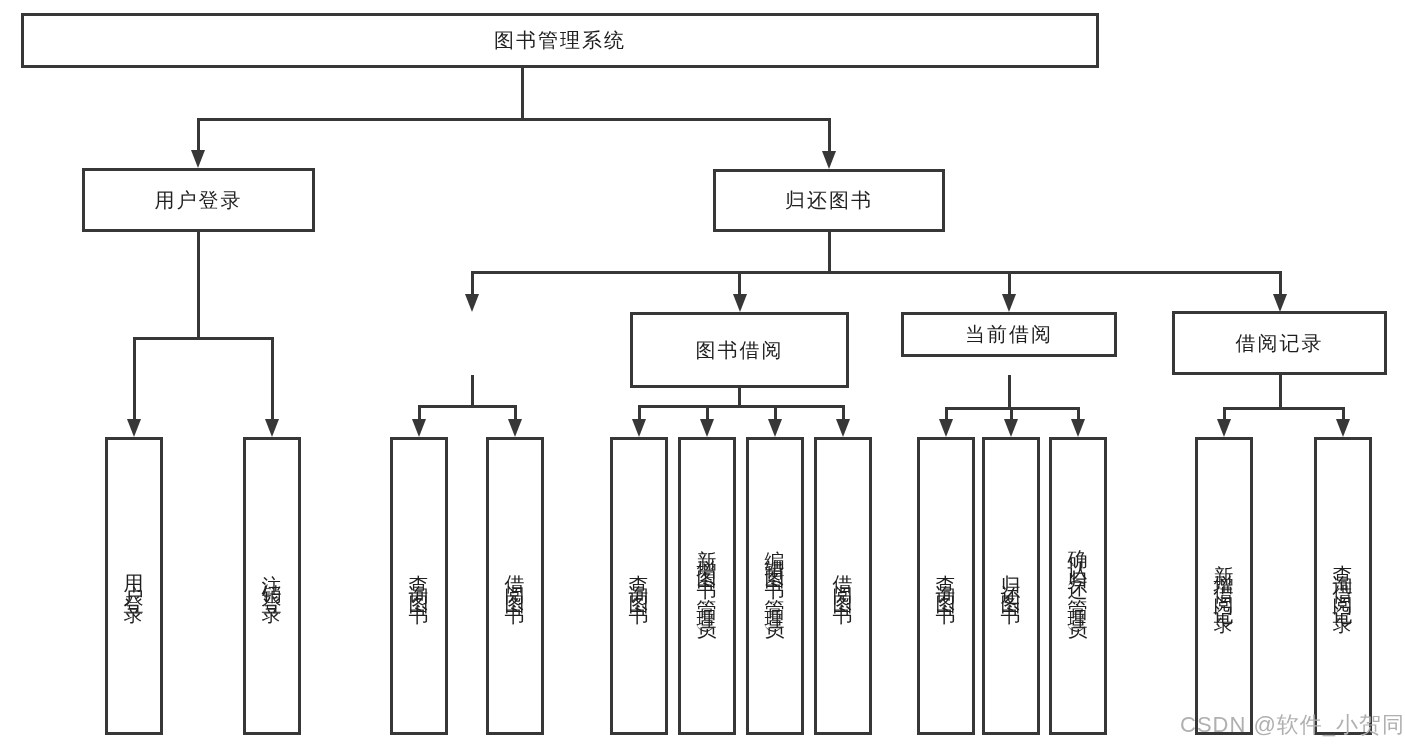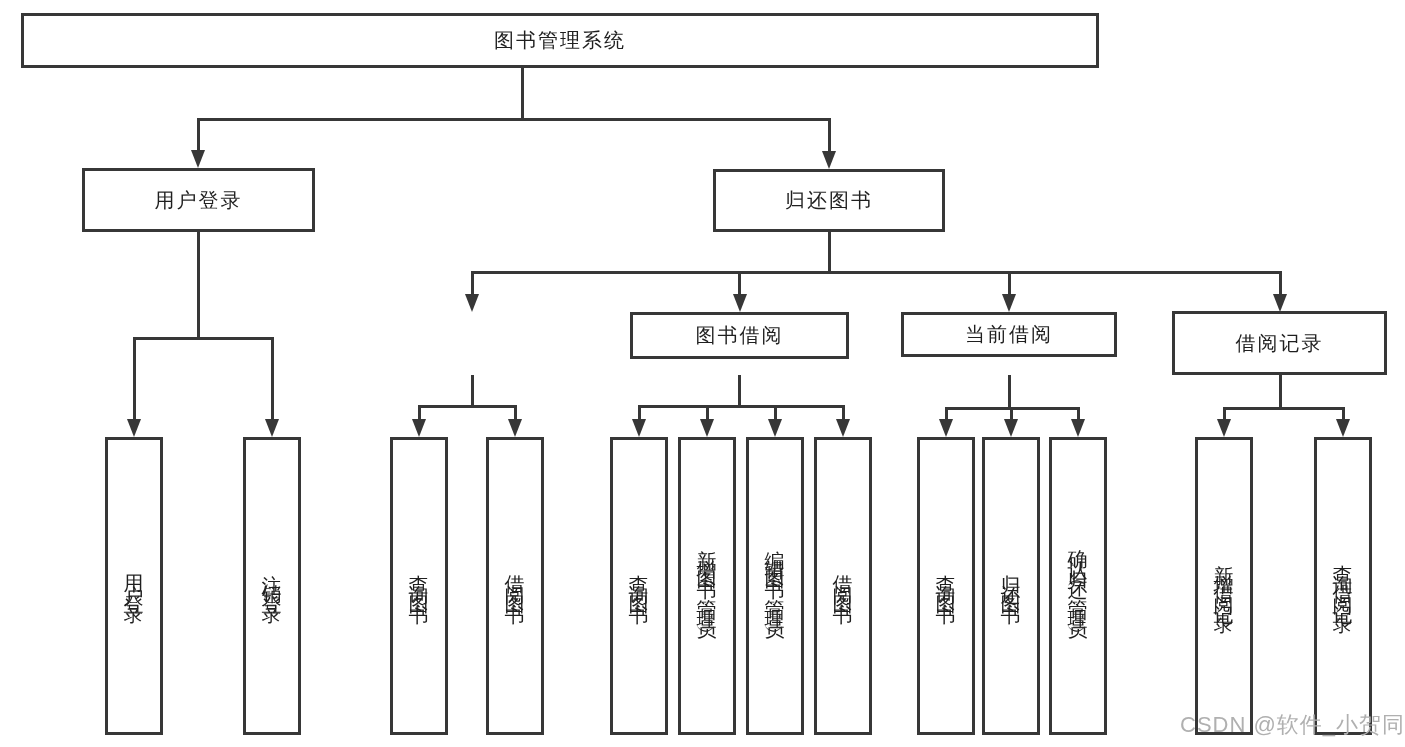--- a/index.html
+++ b/index.html
@@ -56,21 +56,21 @@
     letter-spacing:1px;
     z-index:5;
     white-space:nowrap;
   }
 
   
   .n-root{left:21px;top:13px;width:1078px;height:55px;}
   .n-login{left:82px;top:168px;width:233px;height:64px;}
   .n-mgmt{left:713px;top:169px;width:232px;height:63px;}
   .n-new{left:363px;top:312px;width:219px;height:63px;}
-  .n-borrow{left:630px;top:312px;width:219px;height:47px;}
+  .n-borrow{left:630px;top:312px;width:219px;height:76px;}
   .n-current{left:901px;top:312px;width:216px;height:45px;}
   .n-records{left:1172px;top:311px;width:215px;height:64px;text-align:right;}
   .lf{top:437px;width:58px;height:298px;}
   .lf1{left:105px;}  .lf2{left:243px;}
   .lf3{left:390px;}  .lf4{left:486px;}
   .lf5{left:610px;}  .lf6{left:678px;}
   .lf7{left:746px;}  .lf8{left:814px;}
   .lf9{left:917px;}  .lf10{left:982px;}
   .lf11{left:1049px;}
   .lf12{left:1195px;} .lf13{left:1314px;}

